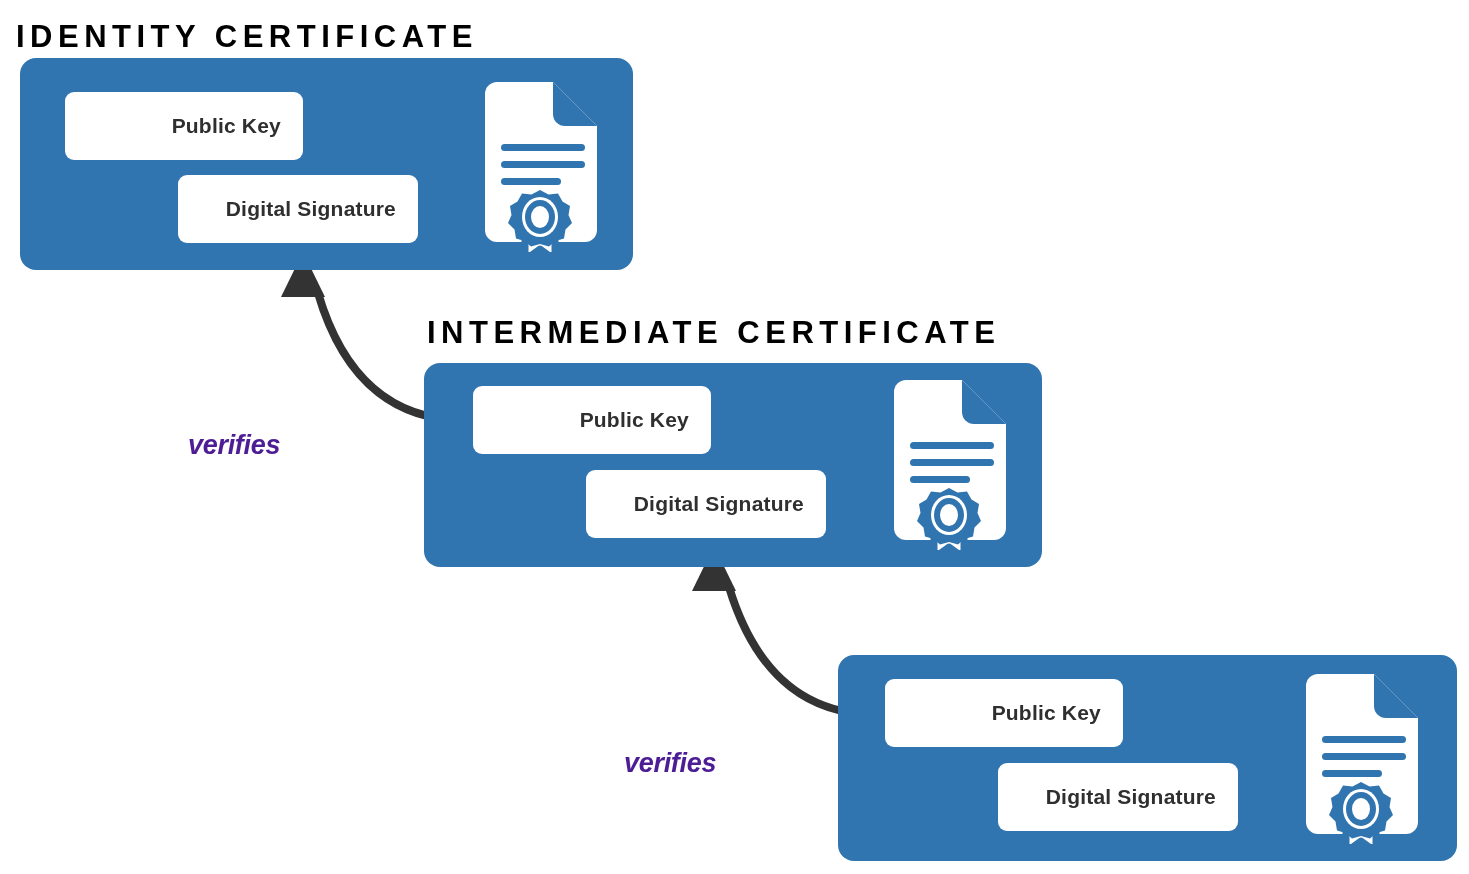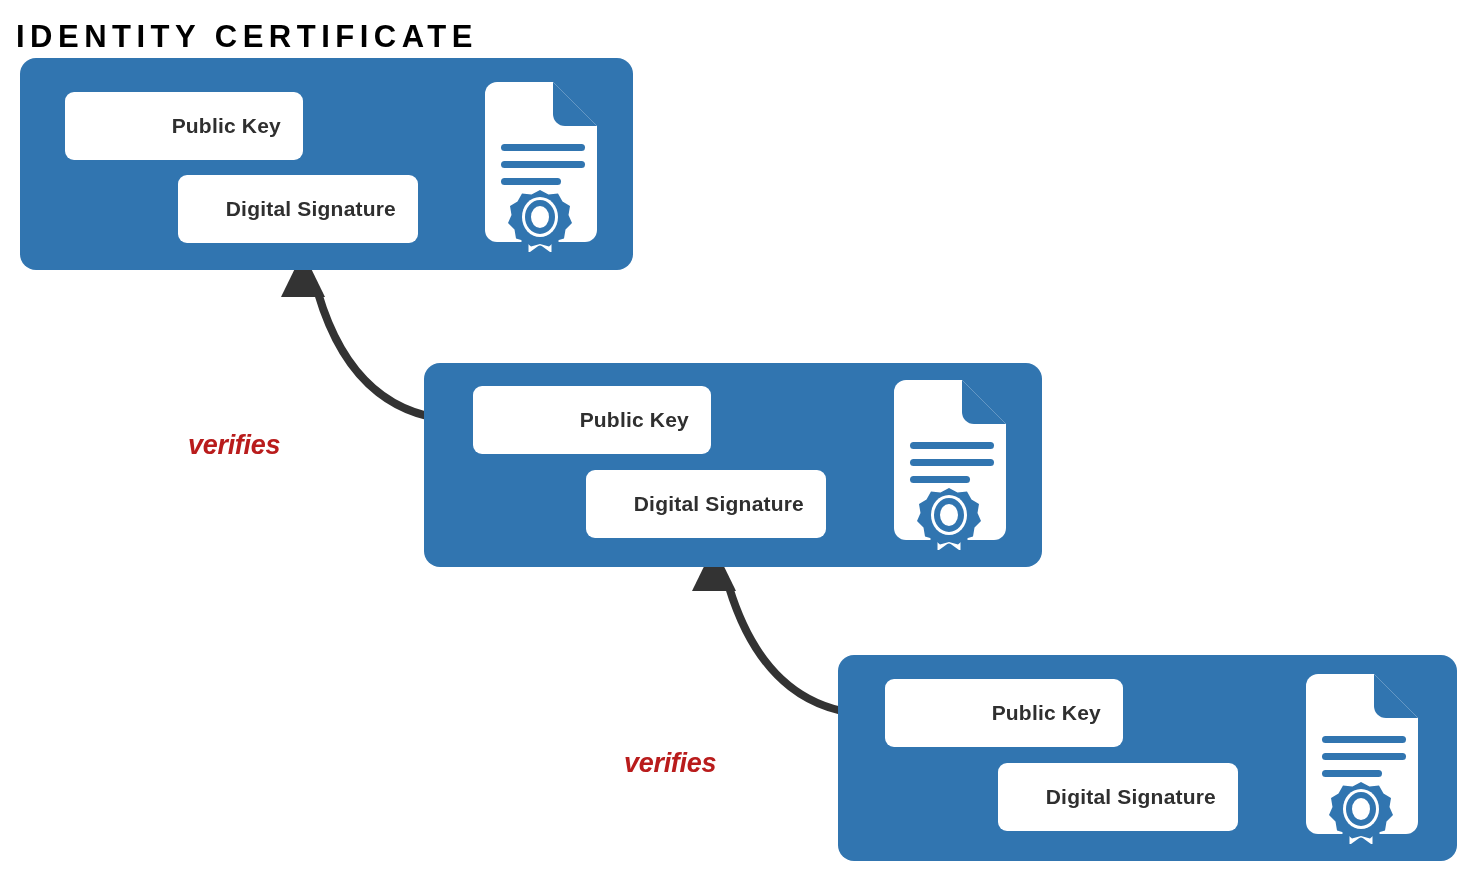--- a/index.html
+++ b/index.html
@@ -73,21 +73,21 @@
 
   
   .cert-icon {
     position: absolute;
   }
 
   
   .verifies-label {
     position: absolute;
     z-index: 3;
-    color: #b91c1c;
+    color: #4c1d95;
     font-family: "Liberation Sans", sans-serif;
     font-weight: 700;
     font-style: italic;
     font-size: 27px;
     letter-spacing: -0.3px;
     white-space: nowrap;
     line-height: 1;
   }
 </style>
 </head>
@@ -128,20 +128,21 @@
       <rect x="26" y="96" width="60" height="7" rx="3.5" fill="#3175b0"></rect>
       <polygon points="50,146 50,178 65,167 80,178 80,146" fill="#ffffff" stroke="#3175b0" stroke-width="7" stroke-linejoin="round"></polygon>
       <path d="M65 108 L73.5 112.5 L83 111.5 L87.5 119.5 L95 124 L93.5 133 L97 141 L90.5 147.5 L89 156.5 L80.5 159 L74 164.5 L65 162 L56 164.5 L49.5 159 L41 156.5 L39.5 147.5 L33 141 L36.5 133 L35 124 L42.5 119.5 L47 111.5 L56.5 112.5 Z" fill="#3175b0"></path>
       <ellipse cx="65" cy="135" rx="18" ry="20" fill="#ffffff"></ellipse>
       <ellipse cx="65" cy="135" rx="12" ry="14" fill="#ffffff" stroke="#3175b0" stroke-width="6"></ellipse>
     </svg>
   </div>
 
   <div class="verifies-label" style="left:188px; top:432px;">verifies</div>
 
+  <div class="cert-title" style="left:427px; top:317px;">INTERMEDIATE CERTIFICATE</div>
 
   <div class="cert-card" style="left:424px; top:363px; width:618px; height:204px;">
 
     <div class="label-box" style="left:49px; top:23px; width:238px; height:68px;">
       <span class="label-text">Public Key</span>
     </div>
 
     <div class="label-box" style="left:162px; top:107px; width:240px; height:68px;">
       <span class="label-text">Digital Signature</span>
     </div>

